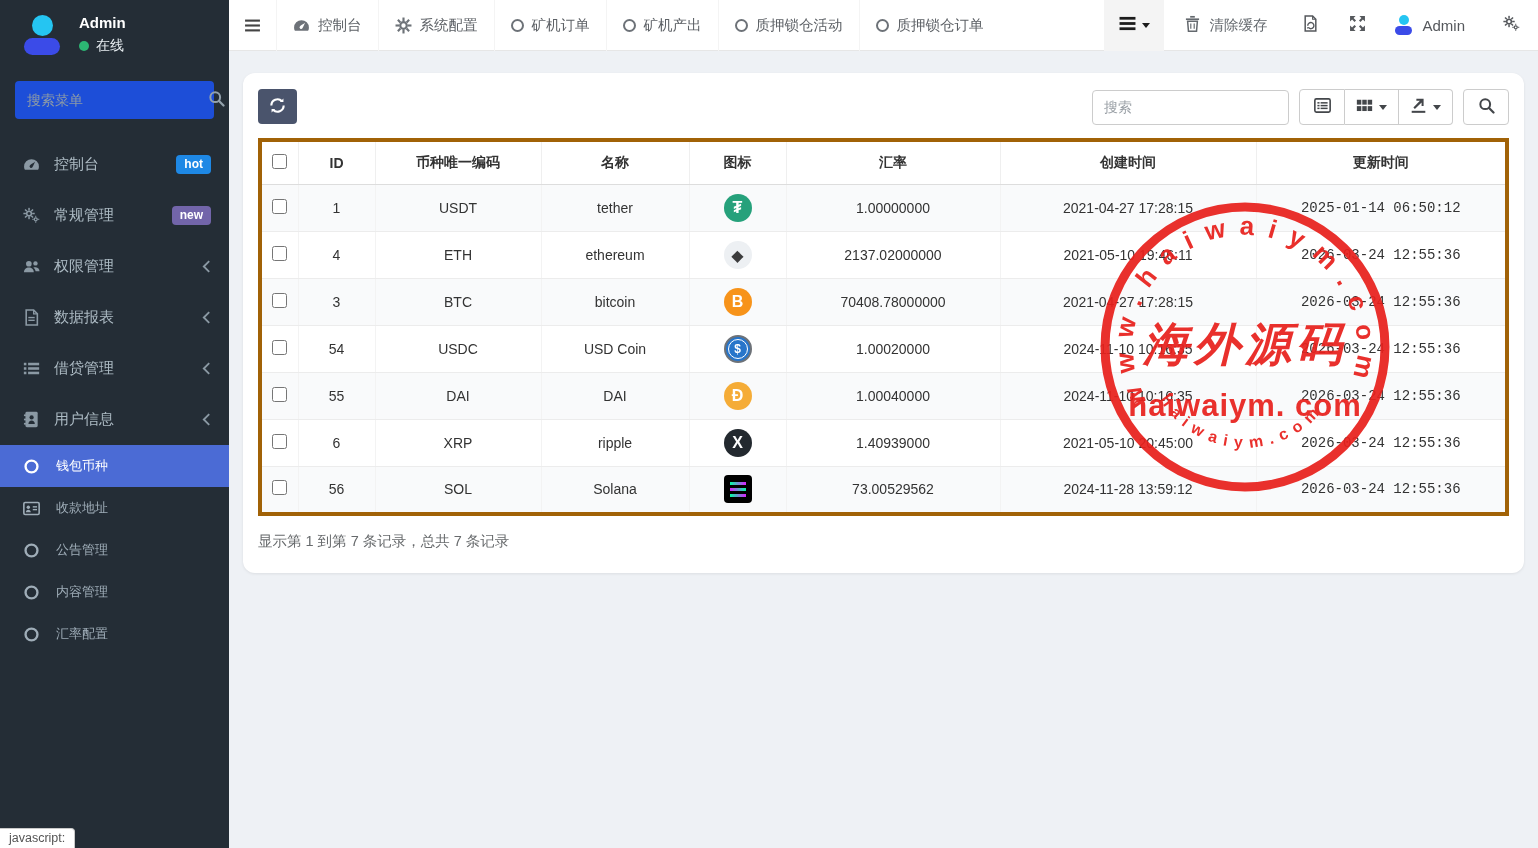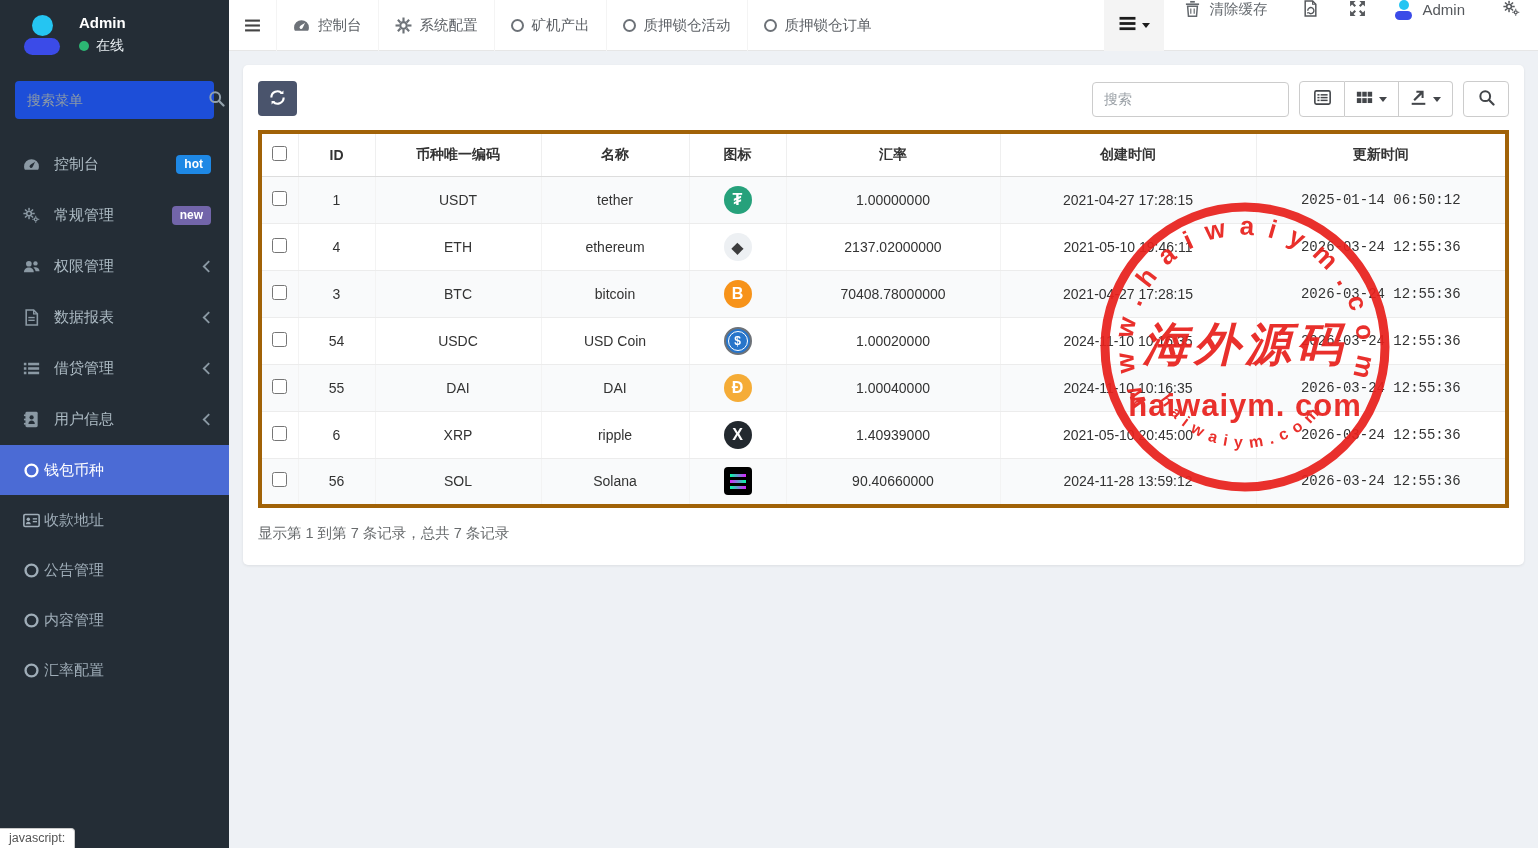--- a/index.html
+++ b/index.html
@@ -20,42 +20,42 @@
   .dot { width:10px; height:10px; border-radius:50%; background:#2cb673; }
   .menu-search { margin:8px 15px 20px; background:#1d4ed8; border-radius:4px; height:38px; display:flex; align-items:center; padding:0 12px; }
   .menu-search input { flex:1; background:transparent; border:none; outline:none; color:#dfe6ea; font-size:14px; font-family:inherit; }
   .menu-search input::placeholder { color:#8e9ba6; }
   .menu-search .ic { color:#93a1ac; }
   .side-menu { list-style:none; }
   .menu-item { height:51px; display:flex; align-items:center; gap:13px; padding:0 18px 0 22px; font-size:15px; color:#adbbc4; cursor:pointer; }
   .menu-item .ic { width:19px; display:flex; justify-content:center; color:#8b99a4; }
   .badge { margin-left:auto; color:#fff; font-size:12px; font-weight:bold; padding:2px 8px 3px; border-radius:4px; }
   .chev { margin-left:auto; color:#8b99a4; display:flex; }
-  .sub-item { height:50px; display:flex; align-items:center; gap:3px; padding:0 22px; font-size:15px; color:#9fadb8; cursor:pointer; }
+  .sub-item { height:42px; display:flex; align-items:center; gap:15px; padding:0 22px; font-size:13px; color:#9fadb8; cursor:pointer; }
   .sub-item .ic { width:19px; display:flex; justify-content:center; }
   .sub-item.active { background:#4b6bd5; color:#fff; }
   .status-tip { position:fixed; left:0; bottom:0; background:#fff; border:1px solid #c9c9c9; border-left:none; border-bottom:none; border-top-right-radius:4px; padding:2px 9px 3px; font-size:12.5px; color:#555; z-index:50; }
 
   
   .main { flex:1; display:flex; flex-direction:column; min-width:0; }
   .topbar { height:51px; background:#fff; border-bottom:1px solid #e6e6e6; display:flex; align-items:center; }
   .hamburger { padding:0 15px; color:#444; display:flex; cursor:pointer; }
   .nav-tab { height:51px; display:flex; align-items:center; gap:8px; padding:0 16px; font-size:14.5px; color:#5d6166; border-left:1px solid #f4f4f4; cursor:pointer; white-space:nowrap; }
   .nav-tab .ic { color:#6d7278; display:flex; }
   .ring { width:13px; height:13px; border:2px solid #6d7278; border-radius:50%; }
-  .topbar-right { margin-left:auto; display:flex; align-items:flex-start; height:51px; }
+  .topbar-right { margin-left:auto; display:flex; align-items:center; height:51px; }
   .toggle-btn { width:60px; height:51px; background:#f4f4f4; display:flex; align-items:center; justify-content:center; gap:6px; color:#1c1c1c; cursor:pointer; }
   .caret { width:0; height:0; border-left:4.5px solid transparent; border-right:4.5px solid transparent; border-top:5px solid currentColor; }
   .clear-cache { display:flex; align-items:center; gap:8px; padding:0 20px; color:#64696e; font-size:14.5px; cursor:pointer; }
   .icon-btn { padding:0 15px; color:#55585c; display:flex; cursor:pointer; }
   .user-chip { display:flex; align-items:center; gap:10px; padding:0 14px; color:#55585c; font-size:15px; cursor:pointer; }
   .gear-btn { padding:0 18px 0 24px; color:#55585c; display:flex; cursor:pointer; }
 
   .content { flex:1; padding:14px 14px 0; }
-  .card { background:#fff; border-radius:5px; box-shadow:0 1px 3px rgba(0,0,0,.08); padding:16px 15px 22px; min-height:496px; }
+  .card { background:#fff; border-radius:12px; box-shadow:0 1px 3px rgba(0,0,0,.08); padding:16px 15px 22px; min-height:496px;margin-top:8px; }
   .toolbar { display:flex; align-items:flex-start; margin-bottom:13px; }
   .refresh-btn { width:39px; height:35px; background:#4a546c; border:none; border-radius:4px; color:#fff; display:flex; align-items:center; justify-content:center; cursor:pointer; }
   .toolbar-right { margin-left:auto; display:flex; align-items:center; gap:10px; }
   .search-input { width:197px; height:35px; border:1px solid #ccc; border-radius:4px; padding:0 11px; font-size:14px; color:#333; outline:none; font-family:inherit; }
   .search-input::placeholder { color:#9aa0a6; }
   .btn-group { display:flex; }
   .tool-btn { height:36px; min-width:46px; background:#fff; border:1px solid #ccc; border-left-width:0; display:flex; align-items:center; justify-content:center; gap:6px; color:#43464a; padding:0 11px; cursor:pointer; }
   .btn-group .tool-btn:first-child { border-left-width:1px; border-radius:4px 0 0 4px; }
   .btn-group .tool-btn:last-child { border-radius:0 4px 4px 0; }
   .tool-btn.single { border:1px solid #ccc; border-radius:4px; }
@@ -287,20 +287,26 @@
                 <rect x="12.1" y="7" width="3.4" height="2"></rect>
                 <rect x="7" y="0.5" width="2" height="3.4" transform="rotate(45 8 8)"></rect>
                 <rect x="7" y="12.1" width="2" height="3.4" transform="rotate(45 8 8)"></rect>
                 <rect x="0.5" y="7" width="3.4" height="2" transform="rotate(45 8 8)"></rect>
                 <rect x="12.1" y="7" width="3.4" height="2" transform="rotate(45 8 8)"></rect>
                 <circle cx="8" cy="8" r="3.1" fill="none" stroke="currentColor" stroke-width="2.1"></circle>
               </g>
             </svg>
           </span>
           <span>系统配置</span>
+        </span>
+        <span class="nav-tab">
+          <span class="ic">
+            <span class="ring"></span>
+          </span>
+          <span>矿机订单</span>
         </span>
         <span class="nav-tab">
           <span class="ic">
             <span class="ring"></span>
           </span>
           <span>矿机产出</span>
         </span>
         <span class="nav-tab">
           <span class="ic">
             <span class="ring"></span>
@@ -511,21 +517,21 @@
             <tr class="stripe">
               <td><input type="checkbox" style=""></td>
               <td>56</td>
               <td>SOL</td>
               <td>Solana</td>
               <td><span class="coin-sol">
                   <i></i>
                   <i></i>
                   <i></i>
                 </span></td>
-              <td>90.40660000</td>
+              <td>73.00529562</td>
               <td>2024-11-28 13:59:12</td>
               <td>2026-03-24 12:55:36</td>
             </tr>
           </tbody>
       </table>
 
       <div class="summary">显示第 1 到第 7 条记录，总共 7 条记录</div>
     </div>
   </div>
 </div>

